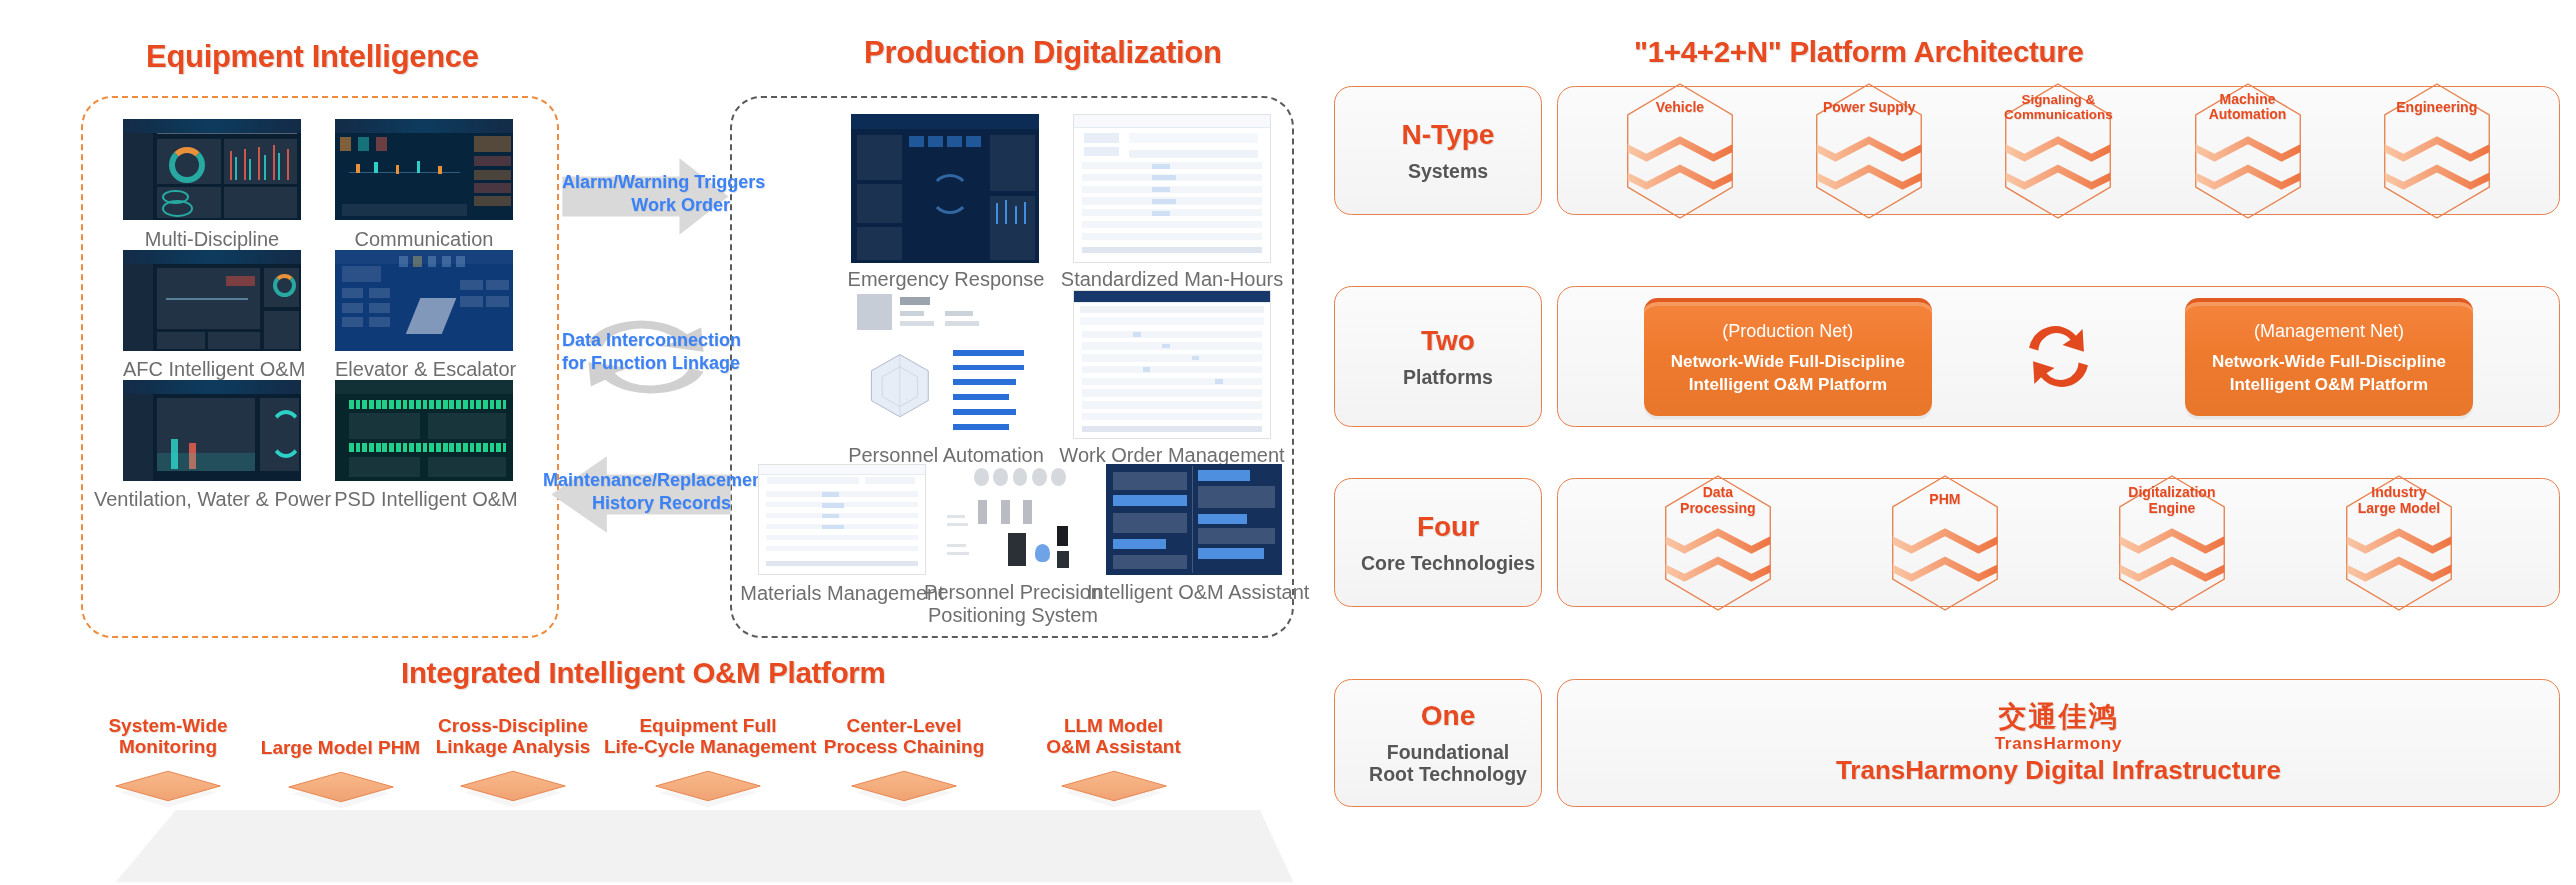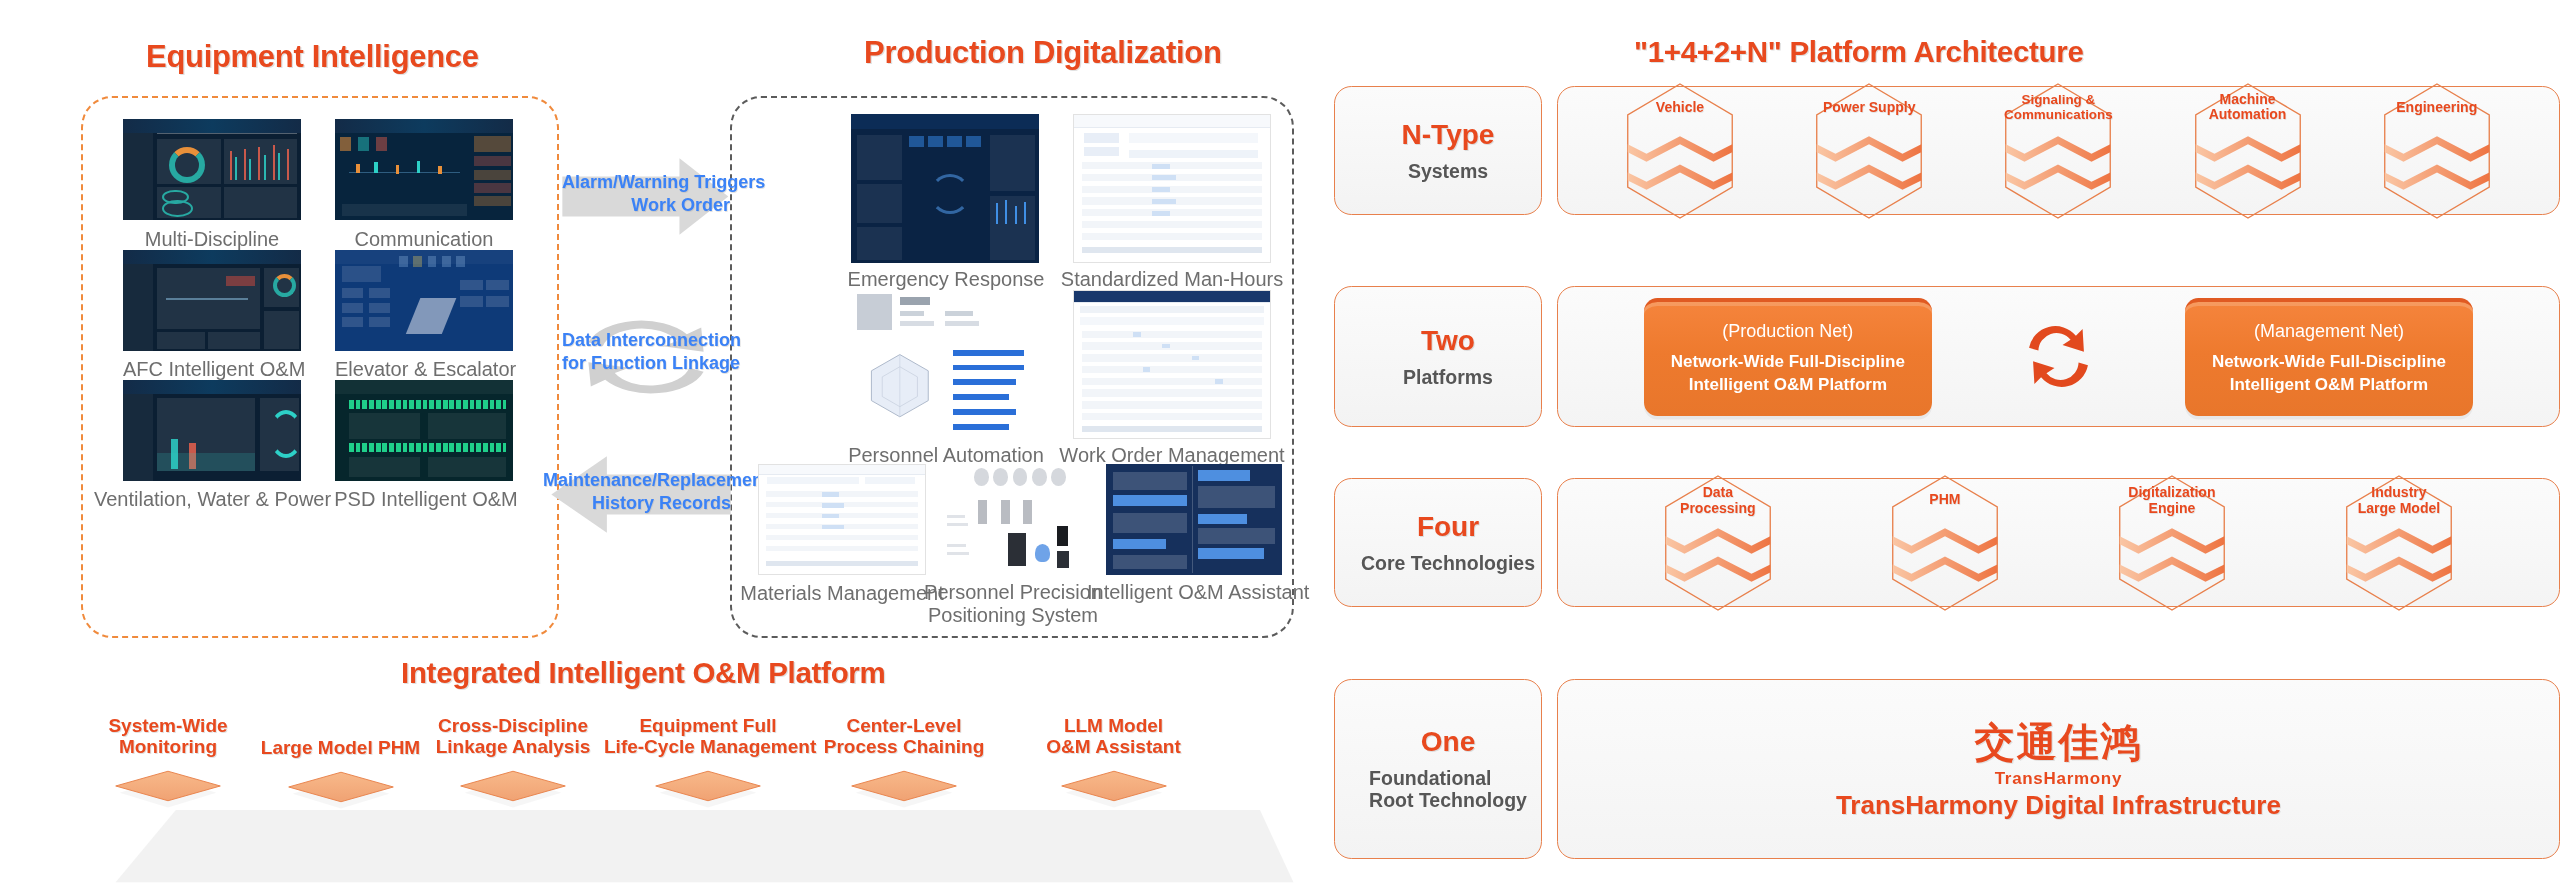--- a/index.html
+++ b/index.html
@@ -97,21 +97,21 @@
   .row-left {
     width: 208px; flex: 0 0 208px;
     border: 1.3px solid #E8804C; border-radius: 17.4px;
     background: linear-gradient(180deg,#fbfbfb,#f3f3f3);
     display: flex; flex-direction: column;
     align-items: center; justify-content: center; padding-left: 20px;
   }
   .row-left .big { color: #E8491E; font-weight: 700; font-size: 28px;
                    text-shadow: 1px 1px 0 rgba(170,170,170,.35); }
   .row-left .small { color: #565656; font-weight: 700; font-size: 19.5px; margin-top: 10px;
-                     text-align: left; line-height: 1.12; }
+                     text-align: center; line-height: 1.12; }
   .row-right {
     flex: 1 1 auto;
     border: 1.3px solid #E8804C; border-radius: 17.4px;
     background: linear-gradient(180deg,#fbfbfb,#f4f4f4);
     display: flex; align-items: center; justify-content: space-evenly;
     position: relative;
   }
 
   
   .hexbadge { position: relative; width: 134px; height: 142px; }
@@ -132,21 +132,21 @@
     display: flex; flex-direction: column;
     align-items: center; justify-content: center; color: #fff;
     border-top: 4.7px solid #E05A22;
   }
   .pcard .pc-sub { font-size: 18px; font-weight: 400; margin-bottom: 9.4px; }
   .pcard .pc-main { font-size: 17px; font-weight: 700; line-height: 1.32; text-align: center; }
   .swap { width: 81px; height: 87px; flex: 0 0 81px; position: relative; }
 
   
   .found-inner { text-align: center; width: 100%; }
-  .found-inner .cn { color: #E8491E; font-weight: 700; font-size: 40px; letter-spacing: 2px;
+  .found-inner .cn { color: #E8491E; font-weight: 700; font-size: 28px; letter-spacing: 2px;
                      text-shadow: 1.3px 1.3px 0 rgba(170,170,170,.3); font-family: Liberation Serif, serif; }
   .found-inner .en-small { color: #E8491E; font-weight: 700; font-size: 17px;
                            letter-spacing: 0.7px; margin-top: -1.3px; }
   .found-inner .ln1, .found-inner .ln2 {
     color: #E8491E; font-weight: 700; font-size: 26px; line-height: 1.3;
     text-shadow: 1px 1px 0 rgba(170,170,170,.32);
   }
 </style>
 </head>
 <body>
@@ -712,21 +712,21 @@
           </svg>
           <div class="hxlabel" style="top:13.4px;">
             <div>Industry</div>
             <div>Large Model</div>
           </div>
         </div>
 
       </div>
     </div>
 
-    <div class="arch-row" style="top:679px;height:180px;">
+    <div class="arch-row" style="top:679px;height:128px;">
       <div class="row-left">
         <div class="big">One</div>
         <div class="small">
           <div>Foundational</div>
           <div>Root Technology</div>
         </div>
       </div>
       <div class="row-right">
         <div class="found-inner">
           <div class="cn">交通佳鸿</div>

